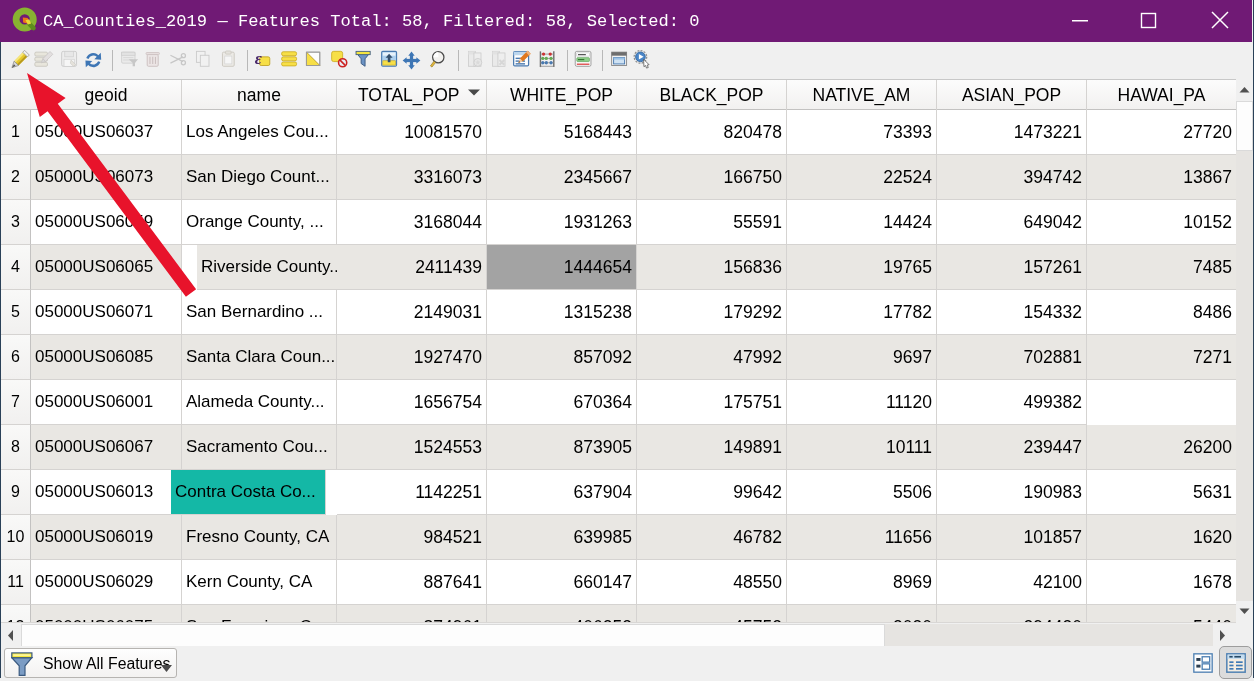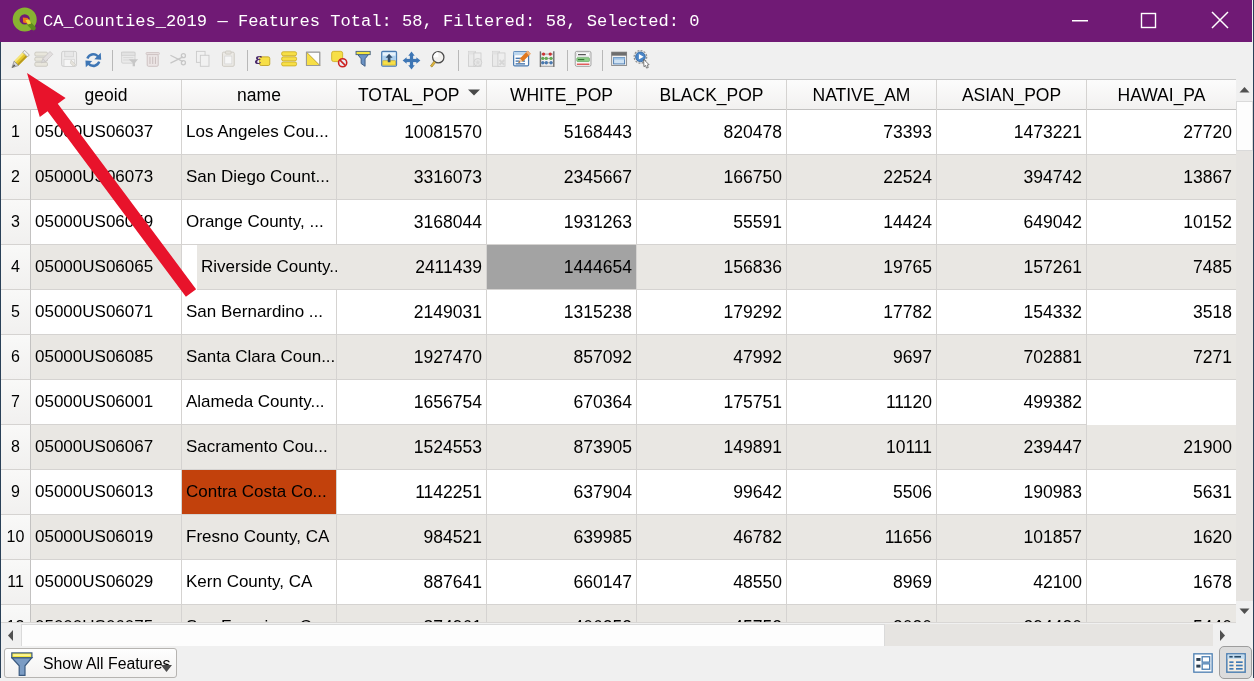--- a/index.html
+++ b/index.html
@@ -328,21 +328,21 @@
 </div>
 <div class="row" style="top:210px">
 <div class="rn">5</div>
 <div class="cell str" style="left:30px;width:151px;background:#ffffff">05000US06071</div>
 <div class="cell str" style="left:181px;width:155px;background:#ffffff">San Bernardino ...</div>
 <div class="cell num" style="left:336px;width:150px;background:#ffffff">2149031</div>
 <div class="cell num" style="left:486px;width:150px;background:#ffffff">1315238</div>
 <div class="cell num" style="left:636px;width:150px;background:#ffffff">179292</div>
 <div class="cell num" style="left:786px;width:150px;background:#ffffff">17782</div>
 <div class="cell num" style="left:936px;width:150px;background:#ffffff">154332</div>
-<div class="cell num" style="left:1086px;width:150px;background:#ffffff">3518</div>
+<div class="cell num" style="left:1086px;width:150px;background:#ffffff">8486</div>
 </div>
 <div class="row" style="top:255px">
 <div class="rn">6</div>
 <div class="cell str" style="left:30px;width:151px;background:#e9e7e3">05000US06085</div>
 <div class="cell str" style="left:181px;width:155px;background:#e9e7e3">Santa Clara Coun...</div>
 <div class="cell num" style="left:336px;width:150px;background:#e9e7e3">1927470</div>
 <div class="cell num" style="left:486px;width:150px;background:#e9e7e3">857092</div>
 <div class="cell num" style="left:636px;width:150px;background:#e9e7e3">47992</div>
 <div class="cell num" style="left:786px;width:150px;background:#e9e7e3">9697</div>
 <div class="cell num" style="left:936px;width:150px;background:#e9e7e3">702881</div>
@@ -360,26 +360,26 @@
 </div>
 <div class="row" style="top:345px">
 <div class="rn">8</div>
 <div class="cell str" style="left:30px;width:151px;background:#e9e7e3">05000US06067</div>
 <div class="cell str" style="left:181px;width:155px;background:#e9e7e3">Sacramento Cou...</div>
 <div class="cell num" style="left:336px;width:150px;background:#e9e7e3">1524553</div>
 <div class="cell num" style="left:486px;width:150px;background:#e9e7e3">873905</div>
 <div class="cell num" style="left:636px;width:150px;background:#e9e7e3">149891</div>
 <div class="cell num" style="left:786px;width:150px;background:#e9e7e3">10111</div>
 <div class="cell num" style="left:936px;width:150px;background:#e9e7e3">239447</div>
-<div class="cell num" style="left:1086px;width:150px;background:#e9e7e3">21900</div>
+<div class="cell num" style="left:1086px;width:150px;background:#e9e7e3">26200</div>
 </div>
 <div class="row" style="top:390px">
 <div class="rn">9</div>
 <div class="cell str" style="left:30px;width:151px;background:#ffffff">05000US06013</div>
-<div class="cell str" style="left:181px;width:155px;background:#c2410c">Contra Costa Co...</div>
+<div class="cell str" style="left:170px;width:155px;background:#14b8a6">Contra Costa Co...</div>
 <div class="cell num" style="left:336px;width:150px;background:#ffffff">1142251</div>
 <div class="cell num" style="left:486px;width:150px;background:#ffffff">637904</div>
 <div class="cell num" style="left:636px;width:150px;background:#ffffff">99642</div>
 <div class="cell num" style="left:786px;width:150px;background:#ffffff">5506</div>
 <div class="cell num" style="left:936px;width:150px;background:#ffffff">190983</div>
 <div class="cell num" style="left:1086px;width:150px;background:#ffffff">5631</div>
 </div>
 <div class="row" style="top:435px">
 <div class="rn">10</div>
 <div class="cell str" style="left:30px;width:151px;background:#e9e7e3">05000US06019</div>

